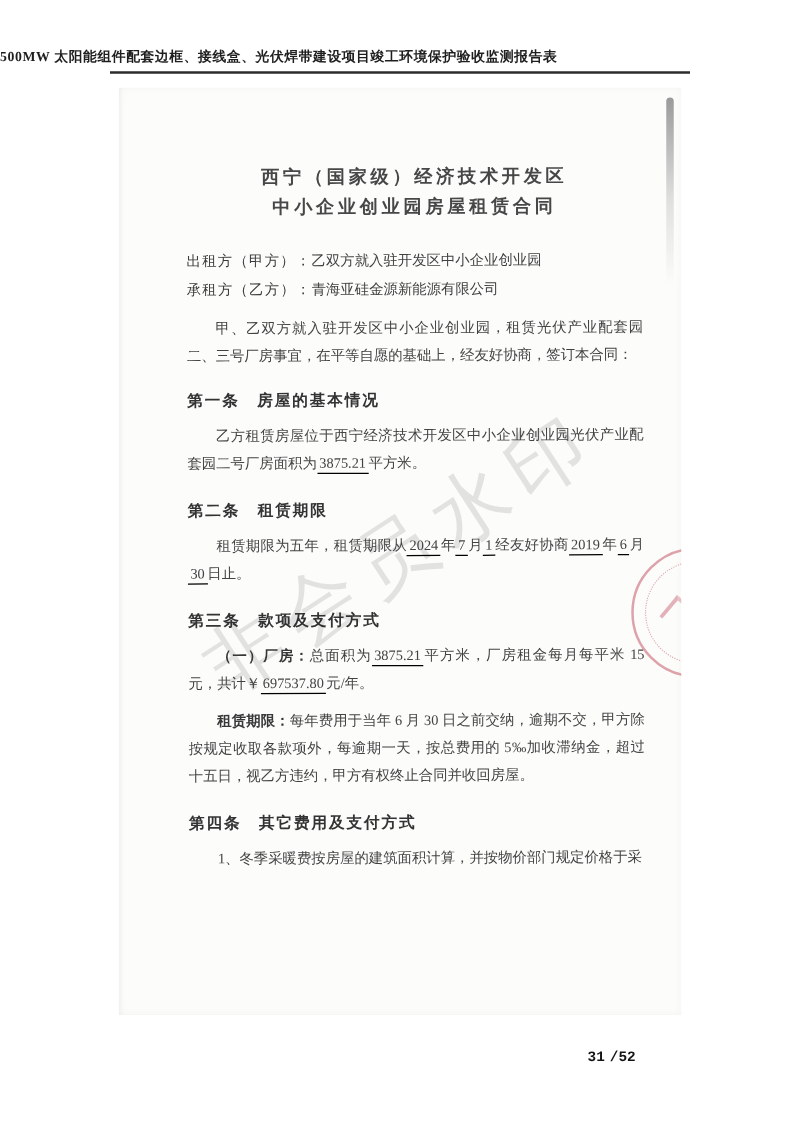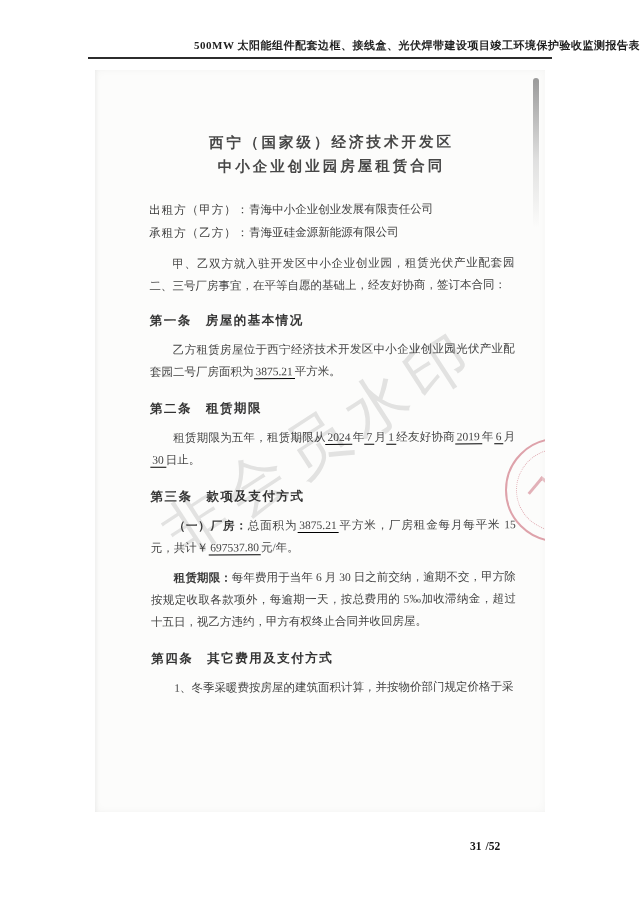--- a/index.html
+++ b/index.html
@@ -9,32 +9,32 @@
     width: 640px; height: 905px;
     background: #ffffff;
     font-family: "Liberation Serif", serif;
     color: #3e3e3e;
     overflow: hidden;
   }
 
   
   .report-header {
     position: absolute; left: 0; top: 38px; width: 640px;
-    text-align: right;
+    text-align: left;
     font-size: 11px; font-weight: bold; color: #1f1f1f;
     letter-spacing: 0.5px;
   }
   .report-rule {
     position: absolute; left: 88px; top: 57px; width: 464px; height: 2px;
     background: #2c2c2c;
   }
   .page-footer {
     position: absolute; left: 470px; top: 840px; width: 110px;
     font-size: 11.5px; font-weight: bold; color: #161616;
-    font-family: Liberation Serif, serif;
+    font-family: Liberation Mono, monospace;
   }
   .page-footer .cur { margin-right: 4px; }
 
   
   .scan-page {
     position: absolute; left: 95px; top: 70px; width: 450px; height: 742px;
     background: #fcfcfb;
     box-shadow: inset 0 0 8px rgba(0,0,0,0.035), inset 3px 0 4px -2px rgba(0,0,0,0.05);
     overflow: hidden;
   }
@@ -111,21 +111,21 @@
     <div class="seal-inner"></div>
     <div class="seal-mark"></div>
   </div>
 
   <div class="content">
 
     <div class="c-title">西宁（国家级）经济技术开发区</div>
     <div class="c-title">中小企业创业园房屋租赁合同</div>
 
     <div class="parties">
-      <div><b>出租方（甲方）：</b><span>青海中小企业创业发展有限责任公司</span></div>
+      <div><b>出租方（甲方）：</b><span>乙双方就入驻开发区中小企业创业园</span></div>
       <div><b>承租方（乙方）：</b><span>青海亚硅金源新能源有限公司</span></div>
     </div>
 
     <p class="body">甲、乙双方就入驻开发区中小企业创业园，租赁光伏产业配套园二、三号厂房事宜，在平等自愿的基础上，经友好协商，签订本合同：</p>
 
     <h3 class="sec">第一条　房屋的基本情况</h3>
     <p class="body"><span>乙方租赁房屋位于西宁经济技术开发区中小企业创业园光伏产业配套园二号厂房面积为</span><span class="u">3875.21</span><span>平方米。</span></p>
 
     <h3 class="sec mt-lg">第二条　租赁期限</h3>
     <p class="body"><span>租赁期限为五年，租赁期限从</span><span class="u">2024</span><span>年</span><span class="u">7</span><span>月</span><span class="u">1</span><span>经友好协商</span><span class="u">2019</span><span>年</span><span class="u">6</span><span>月</span><span class="u">30</span><span>日止。</span></p>

